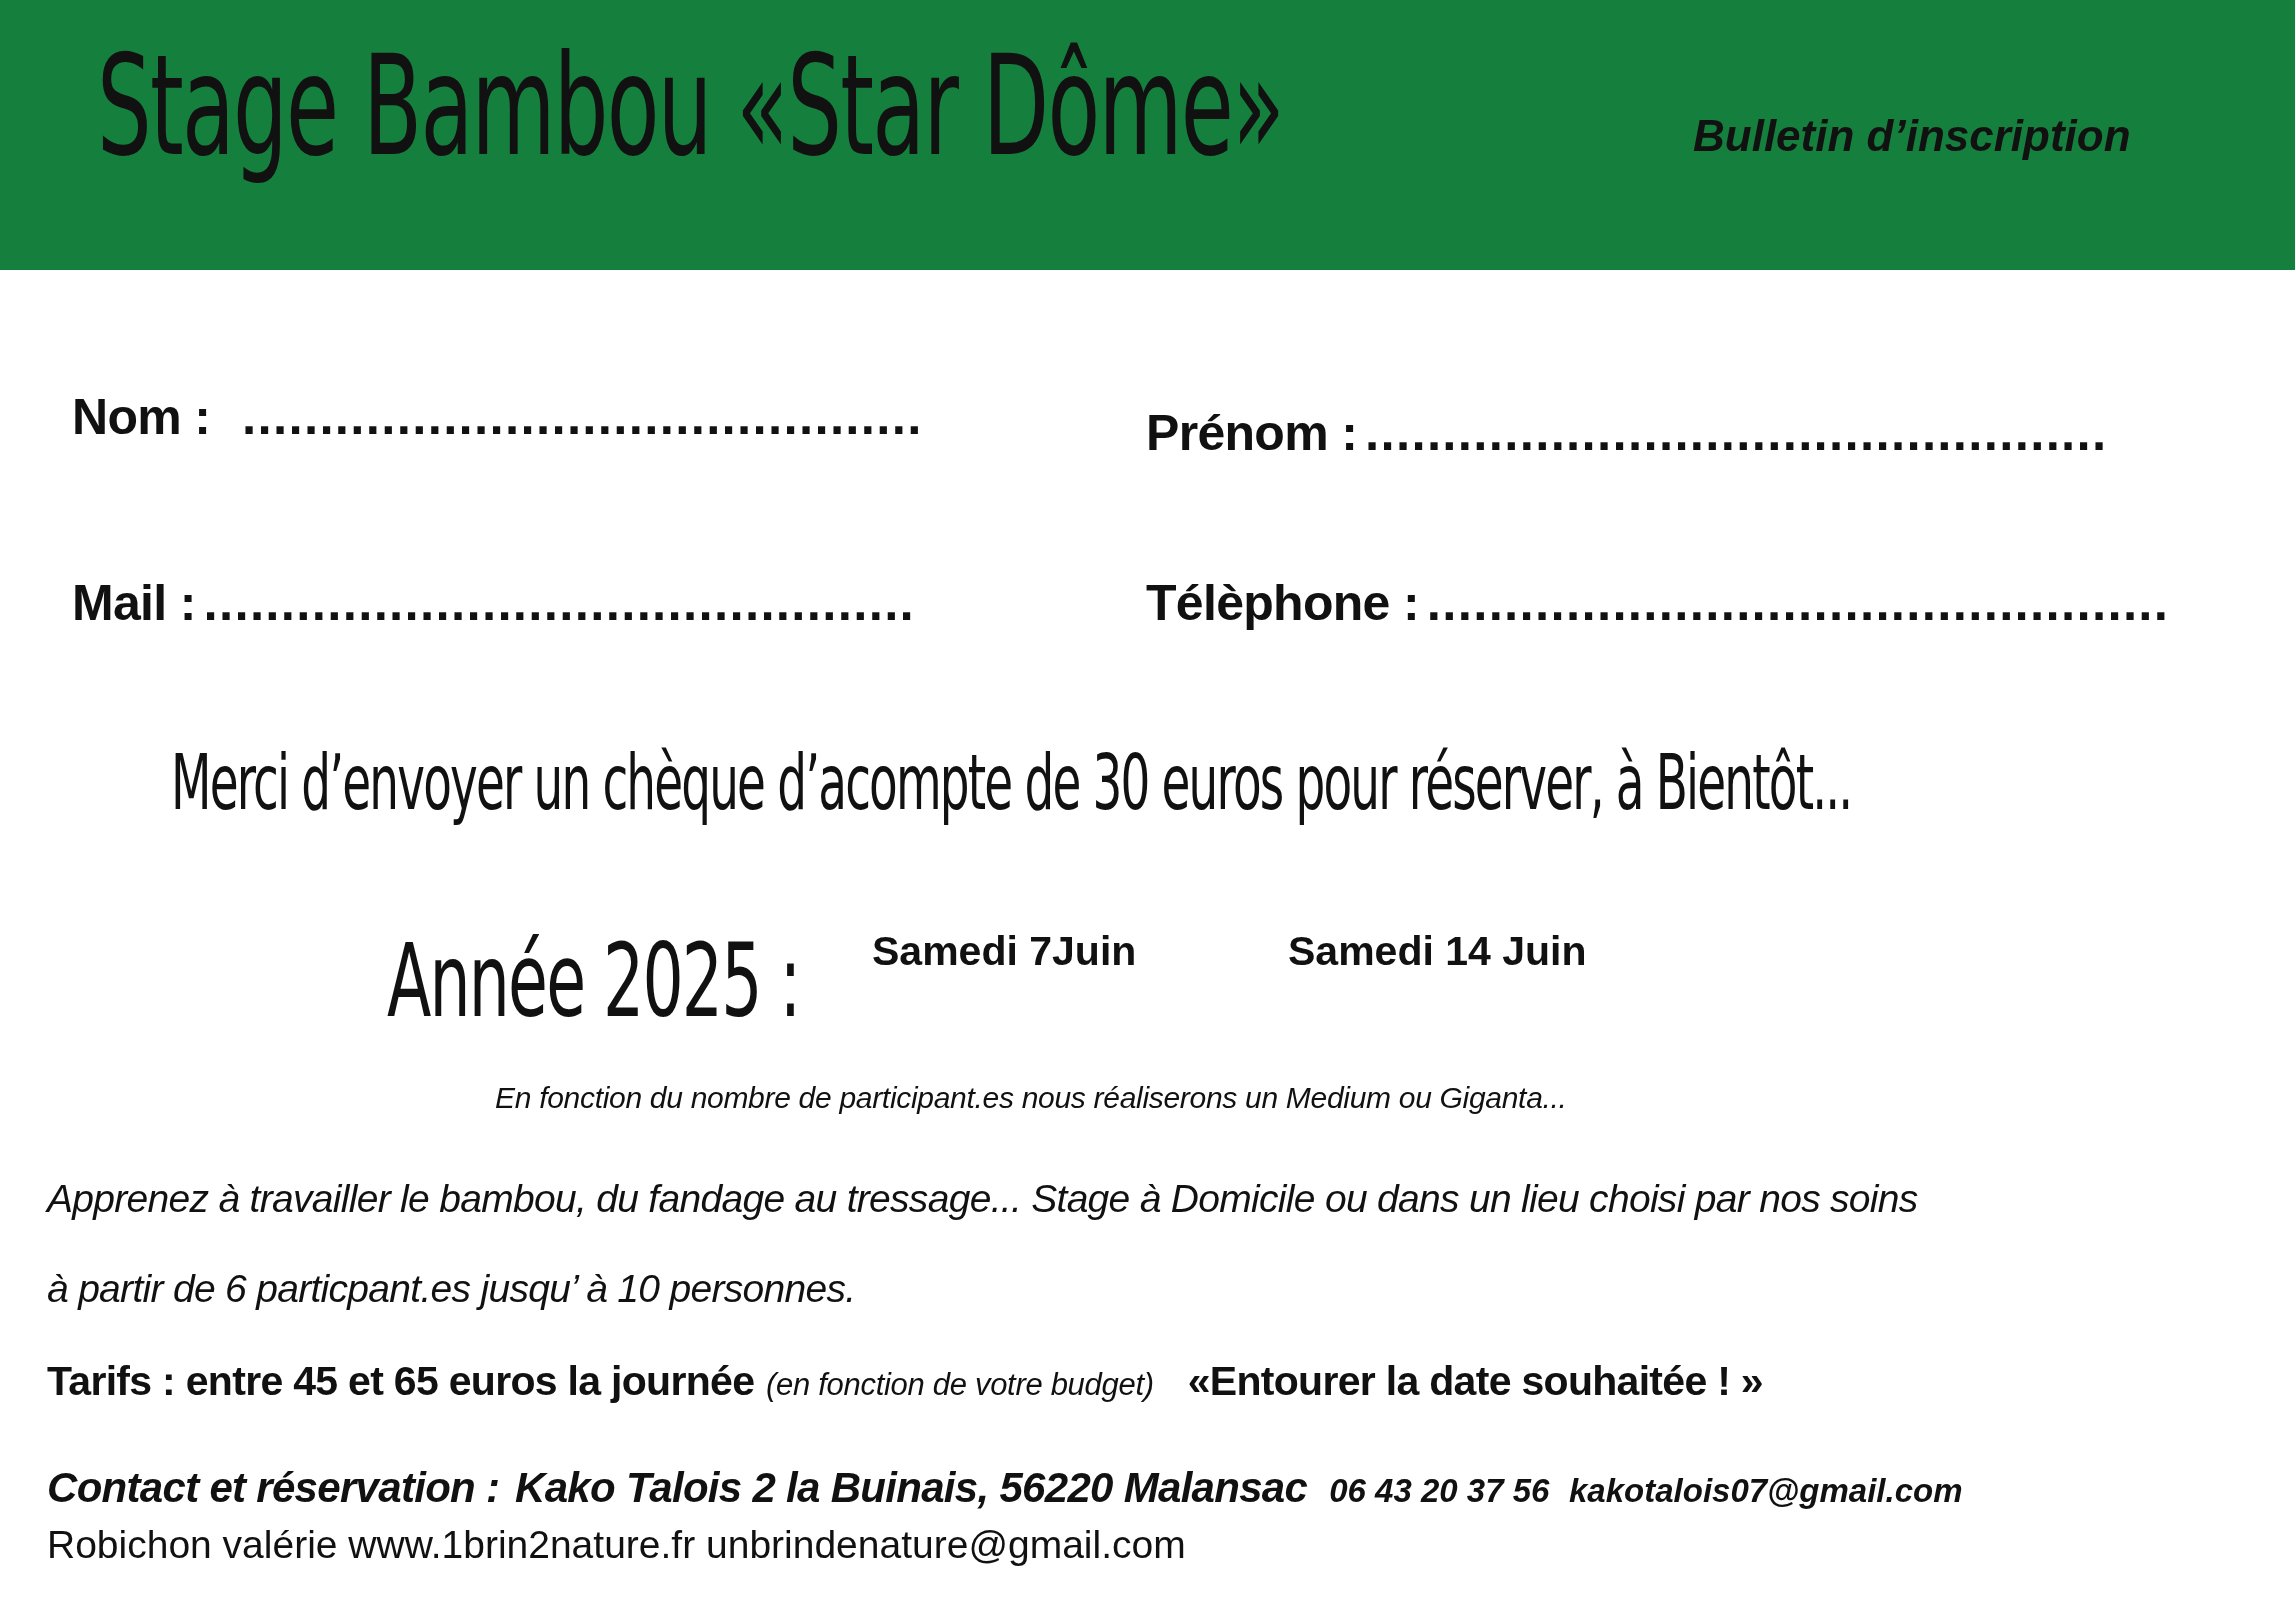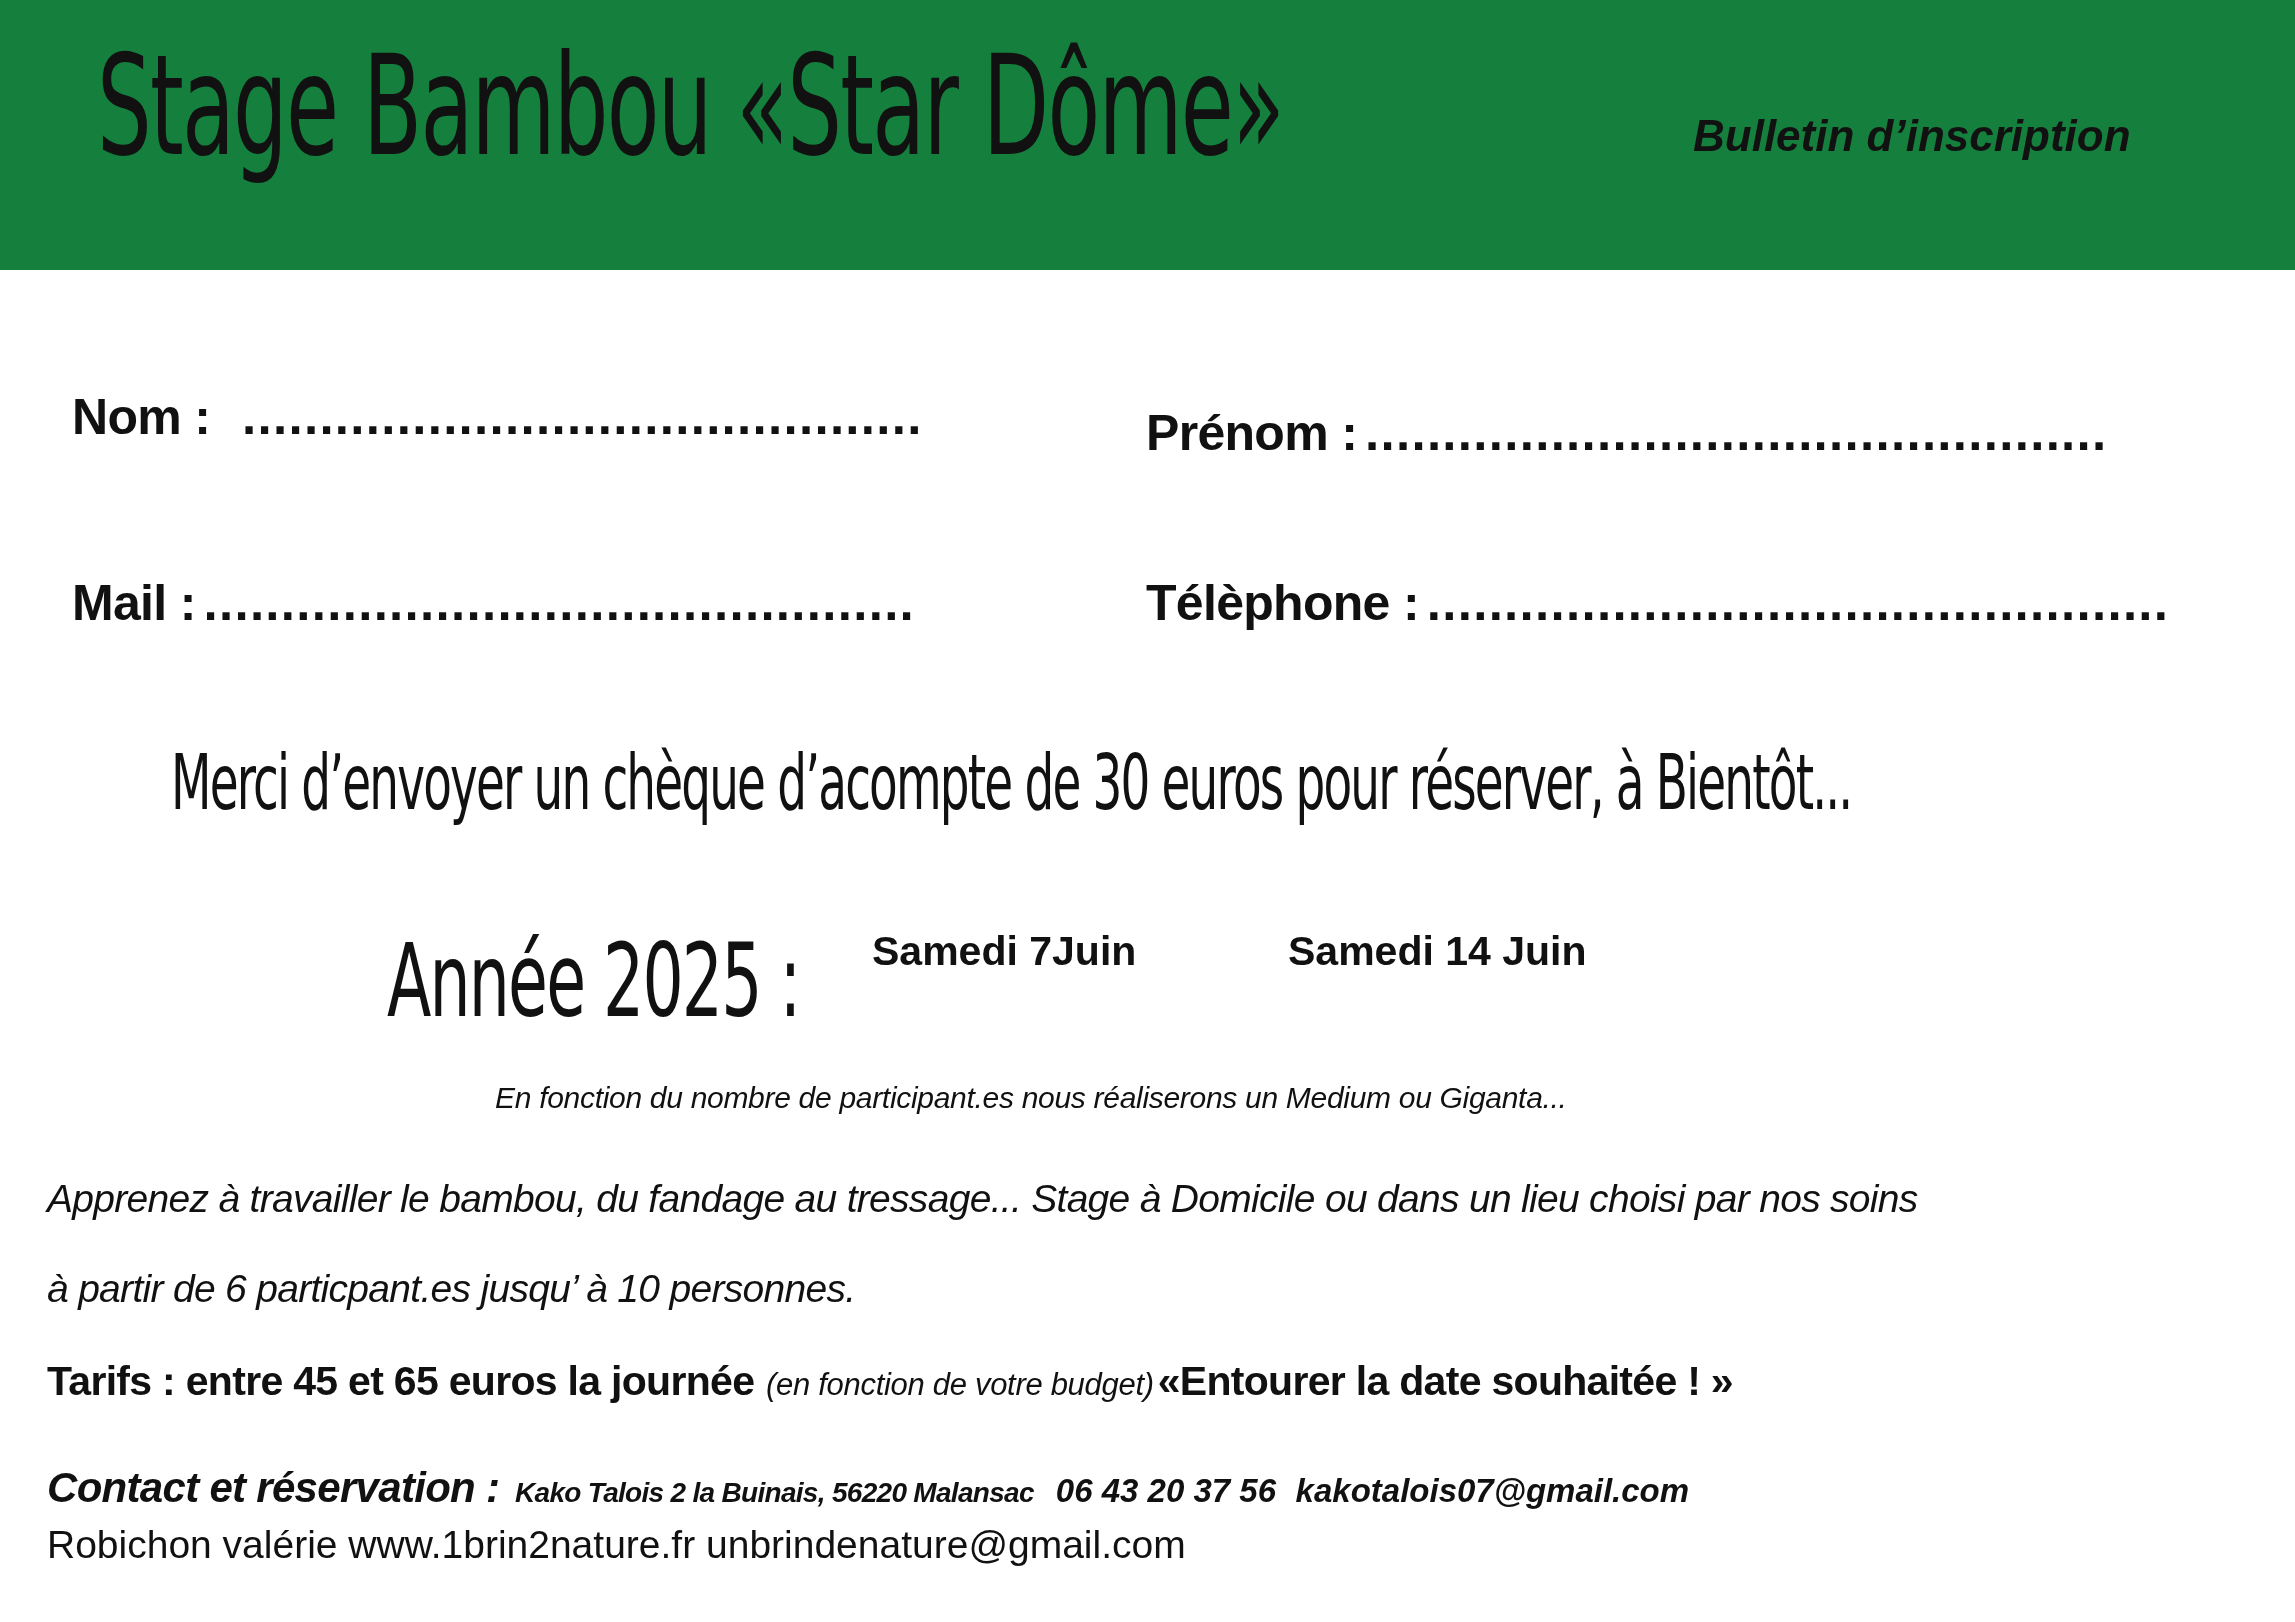--- a/index.html
+++ b/index.html
@@ -103,30 +103,30 @@
   }
   .description-line-1 { top: 1177px; }
   .description-line-2 { top: 1267px; }
   .tarifs-line {
     position: absolute;
     left: 47px; top: 1358px;
     white-space: nowrap;
   }
   .tarifs-bold  { font-size: 41px; font-weight: bold; letter-spacing: -0.7px; }
   .tarifs-paren { font-size: 31px; font-style: italic; margin-left: 11.8px; letter-spacing: -0.3px; }
-  .tarifs-quote { font-size: 41px; font-weight: bold; margin-left: 4px; letter-spacing: -0.7px; }
+  .tarifs-quote { font-size: 41px; font-weight: bold; margin-left: 34px; letter-spacing: -0.7px; }
   .contact-line {
     position: absolute;
     left: 47px; top: 1464px;
     white-space: nowrap;
     font-style: italic;
     font-weight: bold;
   }
   .contact-label   { font-size: 42px; letter-spacing: -0.7px; }
-  .contact-address { font-size: 28px; margin-left: 15.7px; letter-spacing: -0.7px; }
+  .contact-address { font-size: 42px; margin-left: 15.7px; letter-spacing: -0.7px; }
   .contact-phone   { font-size: 33px; margin-left: 22px; }
   .contact-email   { font-size: 33px; margin-left: 19.6px; }
   .footer-line {
     position: absolute;
     left: 47px; top: 1523px;
     font-size: 39px;
     white-space: nowrap;
   }
 </style>
 </head>

